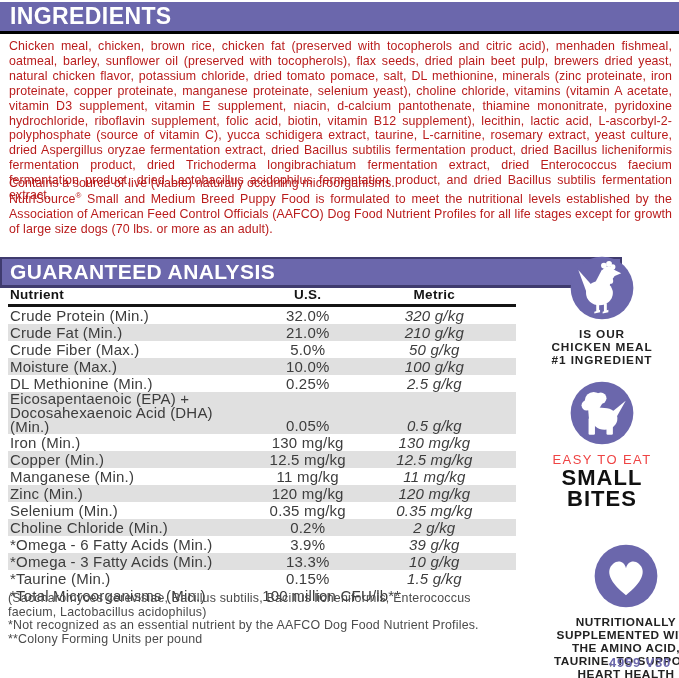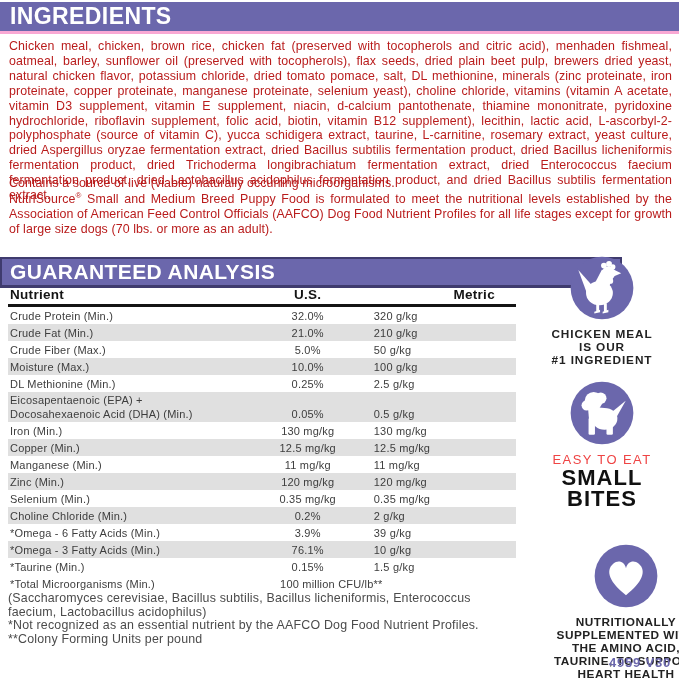--- a/index.html
+++ b/index.html
@@ -10,21 +10,21 @@
   }
   .abs{position:absolute;}
 
   
   .banner{
     background:#6B67AC;color:#ffffff;font-weight:bold;
     letter-spacing:0.4px;box-sizing:border-box;
   }
   .banner-ingredients{
     top:2px;left:0;width:679px;height:32px;
-    border-bottom:3px solid #f9a8d4;
+    border-bottom:3px solid #000000;
     font-size:23px;line-height:29px;padding-left:10px;
   }
   .banner-ga{
     top:257px;left:0;width:622px;height:31px;
     border:2px solid #3F3B6E;border-bottom-width:3px;
     font-size:21px;line-height:26px;padding-left:8px;
   }
 
   
   .para{
@@ -37,31 +37,31 @@
   .reg{font-size:8px;vertical-align:super;line-height:0;}
 
   
   .ga-table{top:287px;left:8px;width:508px;}
   .ga-header{
     display:grid;grid-template-columns:46% 26% 28%;
     font-weight:bold;font-size:13.5px;color:#141414;
     padding-bottom:2px;border-bottom:3px solid #141414;letter-spacing:0.3px;
   }
   .ga-header .us{text-align:center;}
-  .ga-header .metric{text-align:right;padding-right:21px;}
+  .ga-header .metric{text-align:center;padding-right:21px;}
   .ga-header .nutrient{padding-left:2px;}
   .ga-row{
     display:grid;grid-template-columns:46% 26% 28%;
     min-height:17px;align-items:center;
-    font-size:11px;color:#3d3d3d;letter-spacing:0.2px;
+    font-size:15px;color:#3d3d3d;letter-spacing:0.2px;
   }
   .ga-row.shaded{background:#e0e0e0;}
   .ga-row .nutrient{padding-left:2px;white-space:pre-line;}
   .ga-row .us{text-align:center;}
-  .ga-row .metric{text-align:left;padding-right:21px;}
+  .ga-row .metric{text-align:center;padding-right:21px;font-style:italic;}
   .ga-row.tall{min-height:30px;line-height:14px;}
   .ga-row.tall .us,.ga-row.tall .metric{align-self:end;padding-bottom:1px;}
   .ga-row.merged{grid-template-columns:46% 54%;}
   .ga-row .merged-value{text-align:center;padding-right:95px;}
 
   .ga-footnotes{
     top:592px;left:8px;width:512px;color:#4b4b4b;
     font-size:12.4px;line-height:13.7px;letter-spacing:0.2px;
   }
 
@@ -167,21 +167,21 @@
         <div class="cell us">0.2%</div>
         <div class="cell metric">2 g/kg</div>
       </div>
       <div class="ga-row">
         <div class="cell nutrient">*Omega - 6 Fatty Acids (Min.)</div>
         <div class="cell us">3.9%</div>
         <div class="cell metric">39 g/kg</div>
       </div>
       <div class="ga-row shaded">
         <div class="cell nutrient">*Omega - 3 Fatty Acids (Min.)</div>
-        <div class="cell us">76.1%</div>
+        <div class="cell us">13.3%</div>
         <div class="cell metric">10 g/kg</div>
       </div>
       <div class="ga-row">
         <div class="cell nutrient">*Taurine (Min.)</div>
         <div class="cell us">0.15%</div>
         <div class="cell metric">1.5 g/kg</div>
       </div>
       <div class="ga-row merged">
         <div class="cell nutrient">*Total Microorganisms (Min.)</div>
         <div class="cell merged-value">100 million CFU/lb**</div>
@@ -208,22 +208,22 @@
       <polygon points="50,21 68,33 58,54 38,44"></polygon>
       <ellipse cx="46" cy="58" rx="21" ry="19"></ellipse>
       <polygon points="38,50 13,22 26,57"></polygon>
       <rect x="41" y="74" width="4.5" height="13"></rect>
       <rect x="53" y="74" width="4.5" height="13"></rect>
       <polygon points="38,87 47,84 47,88 38,90"></polygon>
       <polygon points="51,87 60,84 60,88 51,90"></polygon>
     </g>
   </svg>
   <div class="badge-label">
+    <div class="badge-line">IS OUR</div>
     <div class="badge-line">CHICKEN MEAL</div>
-    <div class="badge-line">IS OUR</div>
     <div class="badge-line">#1 INGREDIENT</div>
   </div>
 </div>
 
 <div class="abs badge badge-2">
   <svg width="64" height="64" viewBox="0 0 100 100">
     <circle cx="50" cy="50" r="49" fill="#6B67AC"></circle>
     <g fill="#ffffff">
       <circle cx="37" cy="31" r="14"></circle>
       <circle cx="48" cy="27" r="9"></circle>

